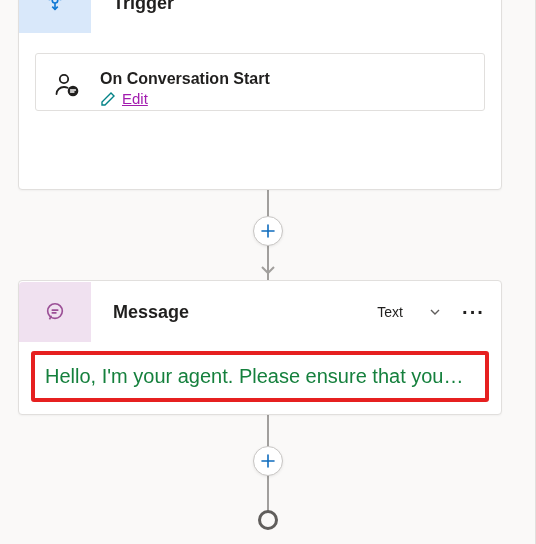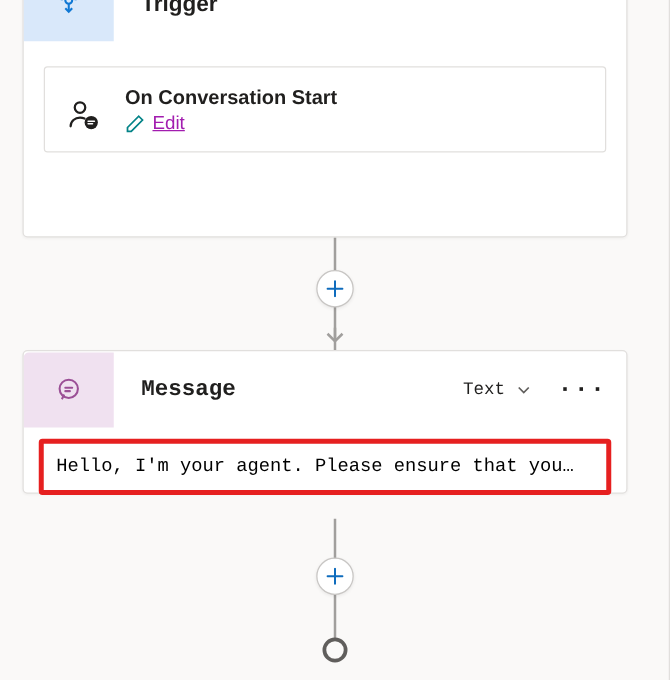--- a/index.html
+++ b/index.html
@@ -54,23 +54,23 @@
     font-weight: 600;
     color: #201f1e;
     margin-left: 22px;
     flex: 1;
   }
 
   .inner-card {
     margin: 20px 16px 0 16px;
     border: 1px solid #e1dfdd;
     border-radius: 3px;
-    padding: 16px 16px 14px 16px;
-    display: flex;
-    align-items: flex-end;
+    padding: 16px 16px 3px 16px;
+    display: flex;
+    align-items: flex-start;
     gap: 18px;
     background:#fff;
   }
   .inner-icon {
     width: 30px;
     height: 30px;
     display:flex;
     align-items:center;
     justify-content:center;
   }
@@ -93,32 +93,31 @@
     cursor: pointer;
     width: fit-content;
   }
   .edit-link span { text-decoration: underline; }
 
   
   .message-node {
     left: 18px;
     top: 280px;
     width: 484px;
-    height: 115px;
-    font-family: Liberation Mono, monospace;
+    height: 135px;
   }
   .msg-header {
     display: flex;
     align-items: center;
     height: 62px;
   }
   .type-label {
     font-size: 14px;
     color: #201f1e;
-    margin-right: 4px;
+    margin-right: 21px;
   }
   .chev {
     margin-right: 10px;
     display:flex;
     align-items:center;
     justify-content:center;
     width:22px;height:22px;
     cursor:pointer;
   }
   .dots {
@@ -130,22 +129,22 @@
     font-weight:bold;
   }
   .msg-content-wrap {
     margin: 8px 12px 12px 12px;
     border: 4px solid #E62020;
     border-radius: 3px;
     padding: 10px 10px;
     background:#fff;
   }
   .msg-content {
-    font-size: 15px;
-    color: #000000;
+    font-size: 20px;
+    color: #15803d;
     white-space: nowrap;
     overflow: hidden;
     text-overflow: ellipsis;
   }
 
   
   .conn {
     position: absolute;
     left: 50%;
     transform: translateX(-50%);

